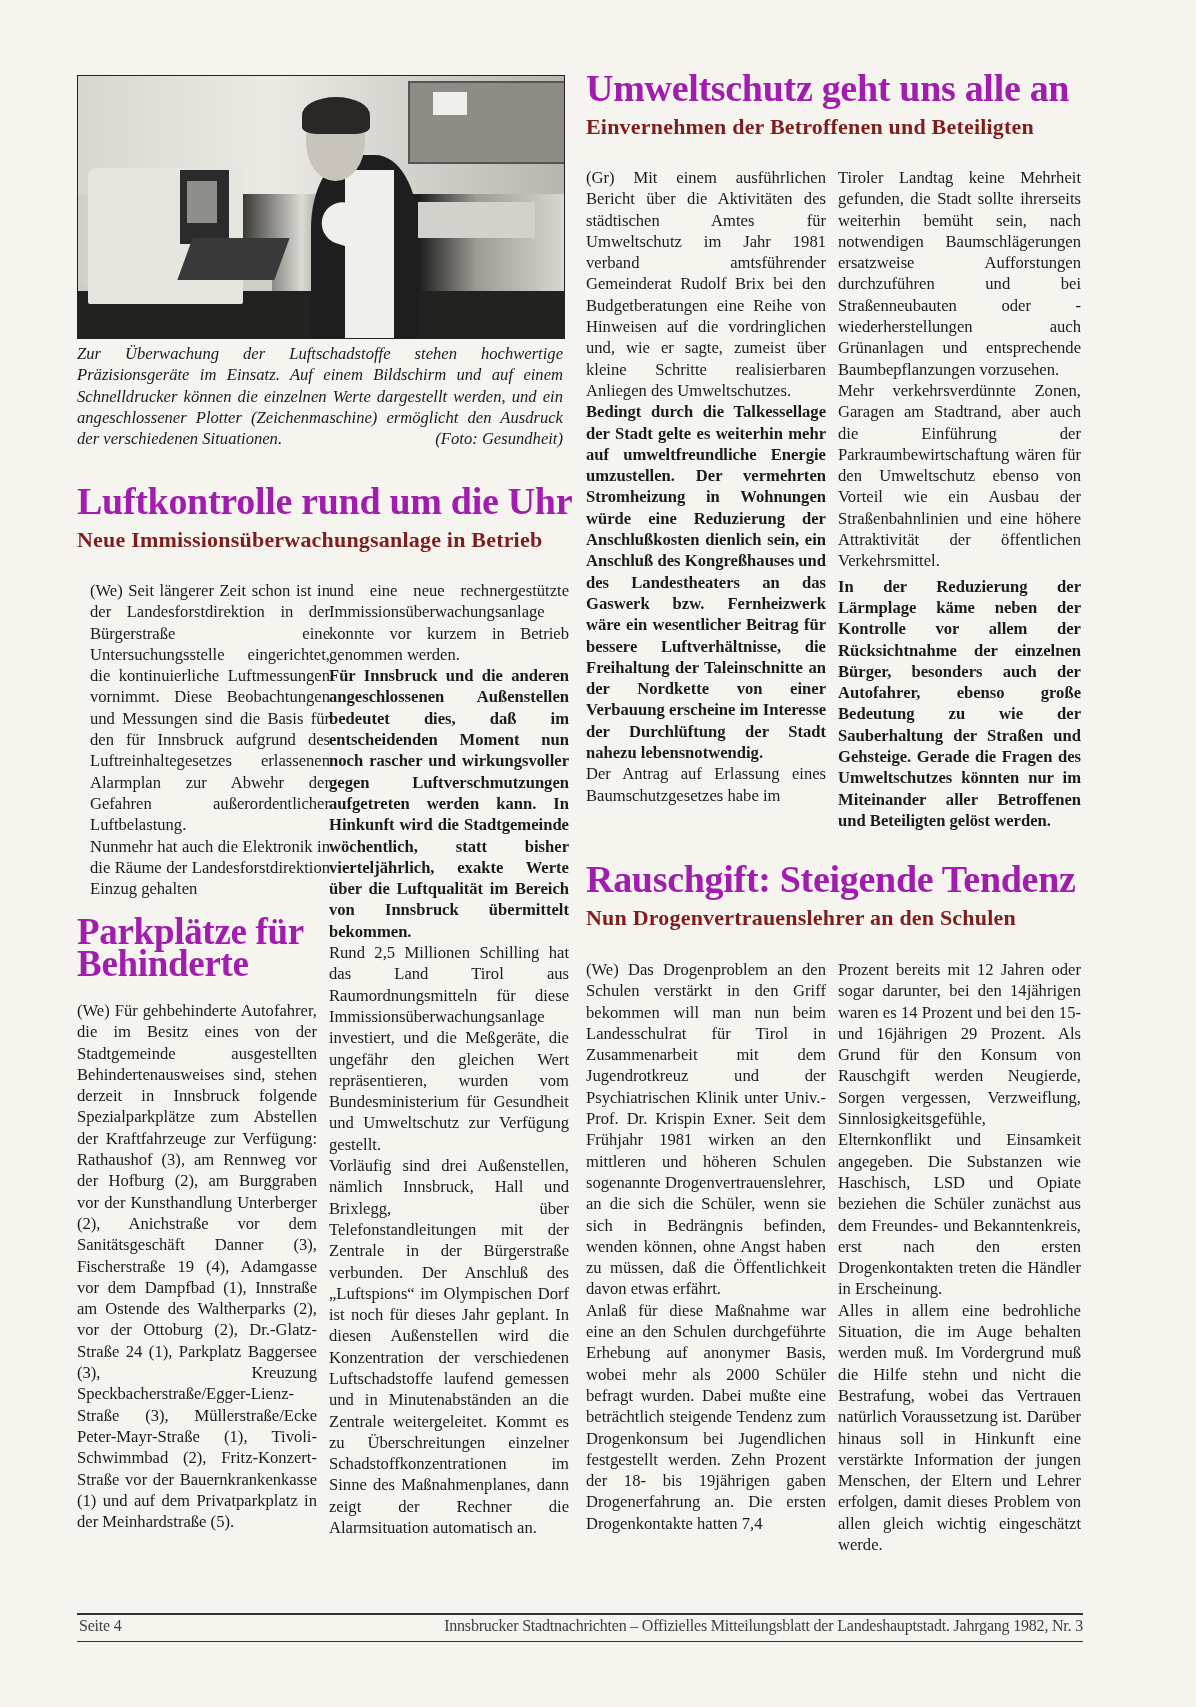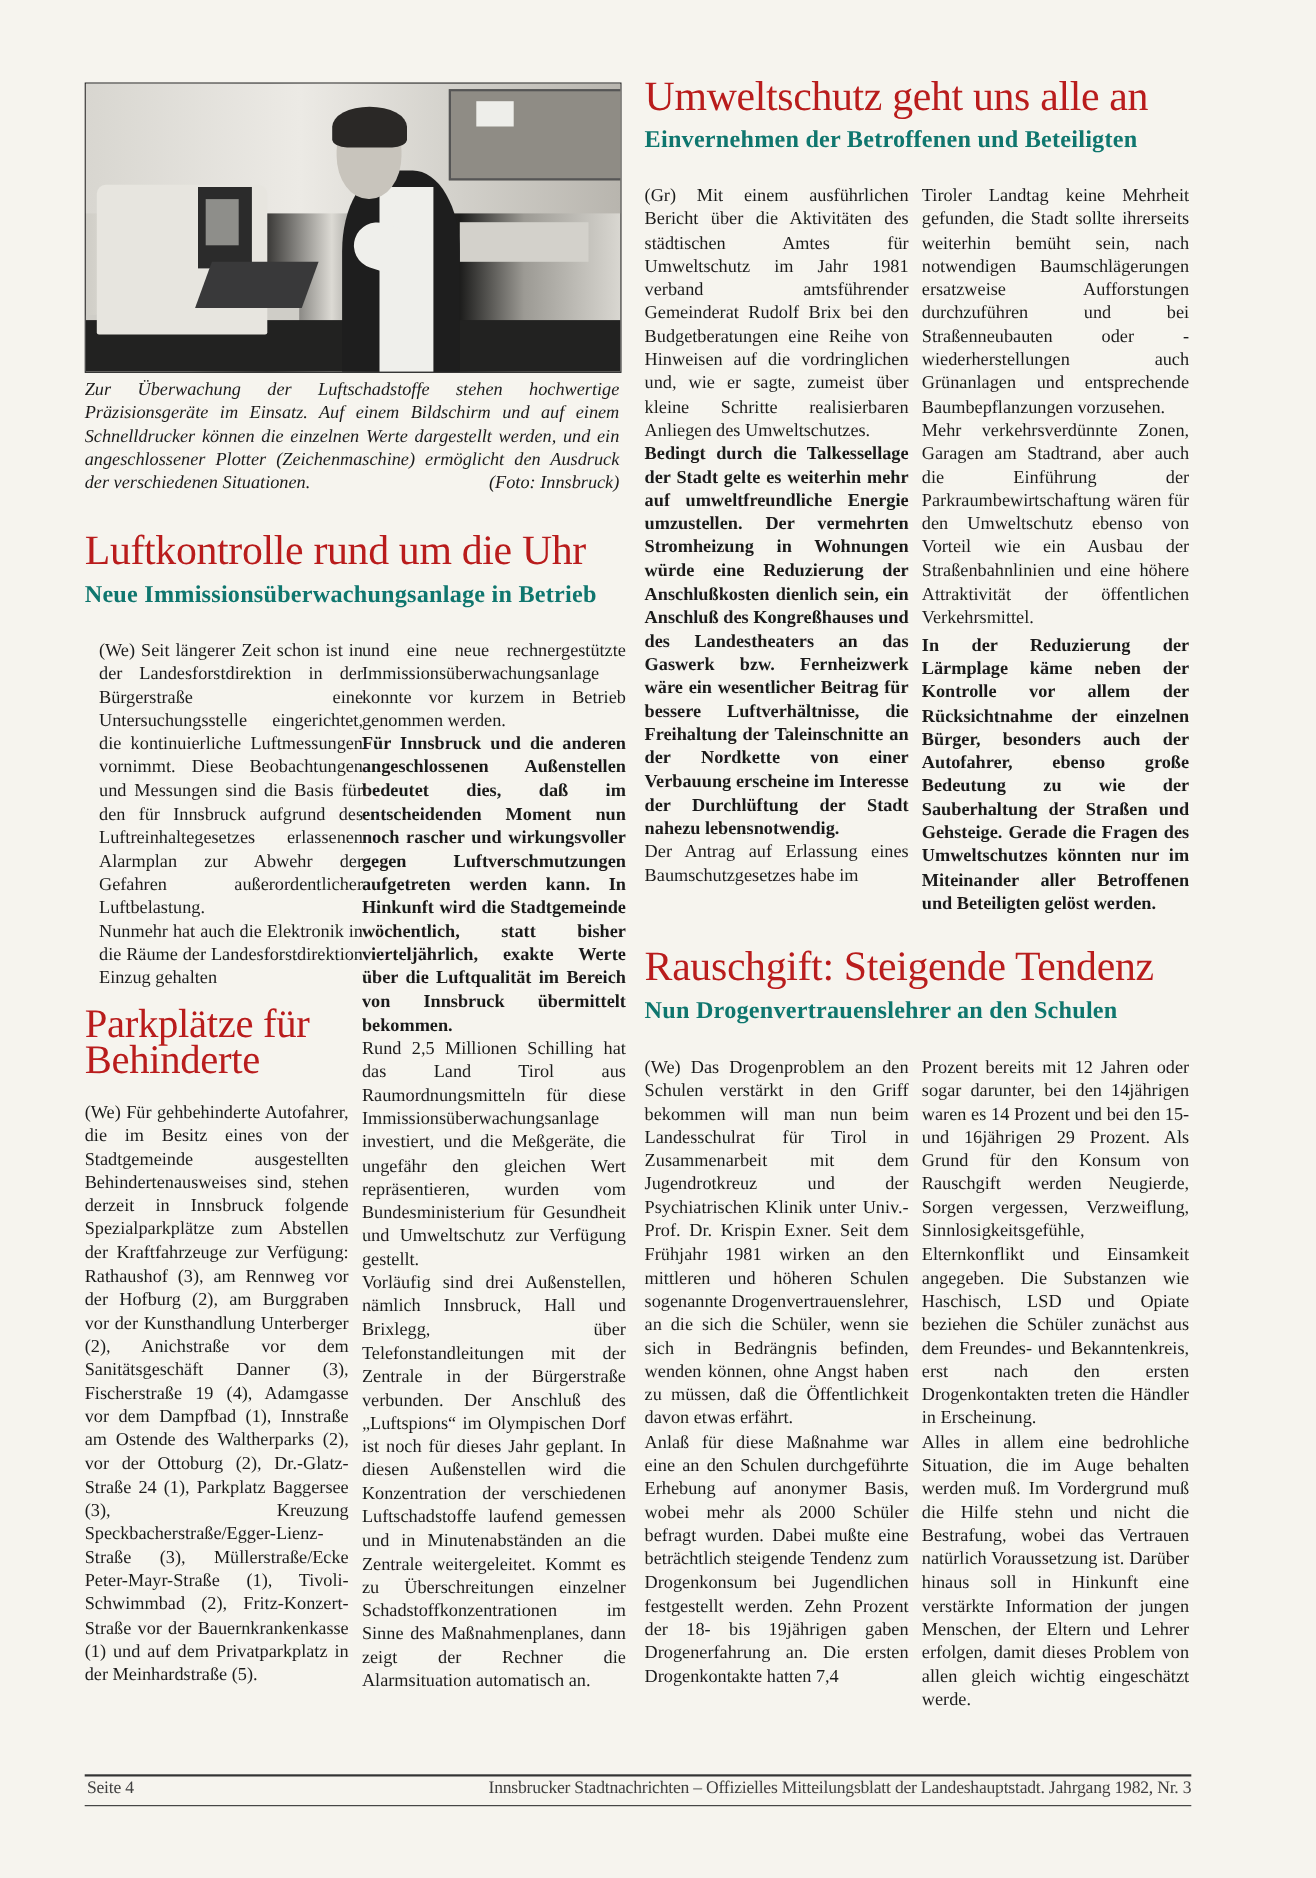--- a/index.html
+++ b/index.html
@@ -7,22 +7,22 @@
     width: 1196px; height: 1707px; overflow: hidden;
     background: #f6f4ee;
     font-family: "Liberation Serif", "DejaVu Serif", serif;
     color: #1b1b1b;
     position: relative;
   }
   .abs { position: absolute; }
   .col { font-size: 16.6px; line-height: 21.3px; text-align: justify; margin-top: 12px; }
   .col p { margin: 0; }
   .col .b { font-weight: bold; }
-  .h1 { font-weight: normal; font-size: 38px; line-height: 42px; margin: 0; color: #b91c1c; letter-spacing: -0.3px; }
-  .h2 { font-size: 22px; line-height: 26px; margin: 0; color: #0f766e; letter-spacing: 0.2px; }
+  .h1 { font-weight: bold; font-size: 38px; line-height: 42px; margin: 0; color: #a21caf; letter-spacing: -0.3px; }
+  .h2 { font-size: 22px; line-height: 26px; margin: 0; color: #7f1d1d; letter-spacing: 0.2px; }
   .caption { font-style: italic; font-size: 16.6px; line-height: 21.3px; text-align: justify; }
   .photo {
     border: 1px solid #222;
     background: linear-gradient(90deg, #cfcdc6 0%, #e6e4de 10%, #bdbab3 22%, #3b3a38 34%, #dcdad4 46%, #2a2a28 60%, #1d1d1c 70%, #9c9a94 82%, #d9d7d1 100%);
     overflow: hidden;
   }
   .photo .wall { position: absolute; left: 0; top: 0; width: 100%; height: 45%; background: linear-gradient(90deg, #d8d6d0, #eceae5 40%, #d2d0ca 70%, #b8b5ae); }
   .photo .board { position: absolute; left: 68%; top: 2%; width: 32%; height: 30%; background: #8f8c85; border: 2px solid #555; }
   .photo .board2 { position: absolute; left: 73%; top: 6%; width: 7%; height: 9%; background: #eeeeea; }
   .photo .terminal { position: absolute; left: 2%; top: 35%; width: 32%; height: 52%; background: #e7e5df; border-radius: 8px 8px 2px 2px; }
@@ -56,21 +56,21 @@
   <div class="printer"></div>
   <div class="person"></div>
   <div class="shirt"></div>
   <div class="arm"></div>
   <div class="head"></div>
   <div class="hair"></div>
 </div>
 
 <div class="abs caption" style="left:77px; top:343px; width:486px;">
   <span>Zur Überwachung der Luftschadstoffe stehen hochwertige Präzisionsgeräte im Einsatz. Auf einem Bildschirm und auf einem Schnelldrucker können die einzelnen Werte dargestellt werden, und ein angeschlossener Plotter (Zeichenmaschine) ermöglicht den Ausdruck der verschiedenen Situationen.</span>
-  <span style="float:right;">(Foto: Innsbruck)</span>
+  <span style="float:right;">(Foto: Gesundheit)</span>
 </div>
 
 <h1 class="abs h1" style="left:77px; top:480px; width:500px;">Luftkontrolle rund um die Uhr</h1>
 <h2 class="abs h2" style="left:77px; top:527px; width:500px;">Neue Immissionsüberwachungsanlage in Betrieb</h2>
 
 <div class="abs col" style="left:90px; top:568px; width:240px;">
   <p>(We) Seit längerer Zeit schon ist in der Landesforstdirektion in der Bürgerstraße eine Untersuchungsstelle eingerichtet, die kontinuierliche Luftmessungen vornimmt. Diese Beobachtungen und Messungen sind die Basis für den für Innsbruck aufgrund des Luftreinhaltegesetzes erlassenen Alarmplan zur Abwehr der Gefahren außerordentlicher Luftbelastung.</p>
   <p>Nunmehr hat auch die Elektronik in die Räume der Landesforstdirektion Einzug gehalten</p>
 </div>
 

